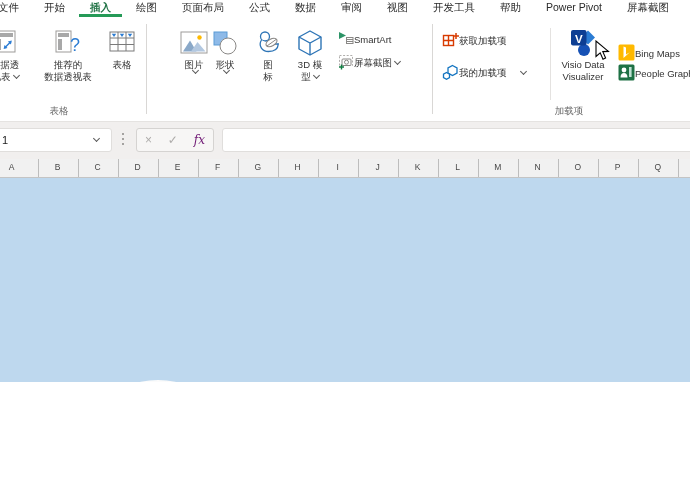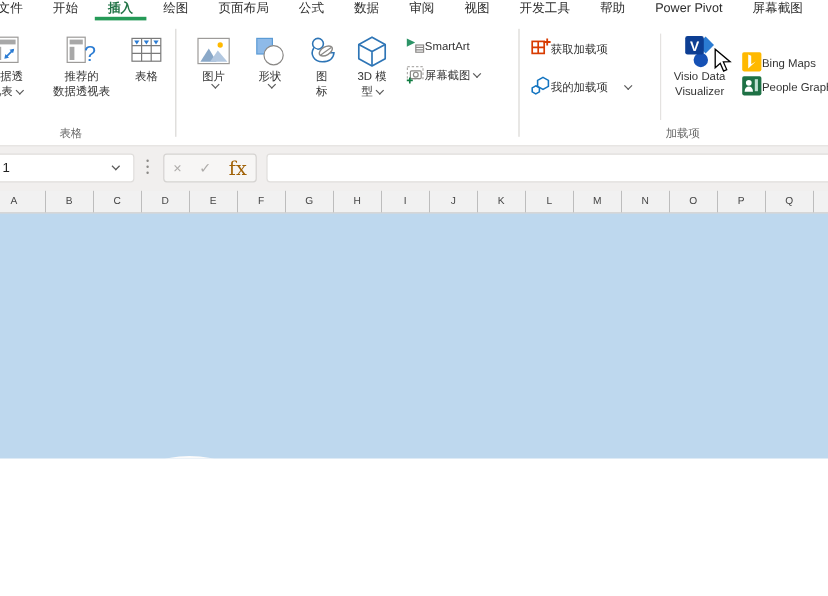--- a/index.html
+++ b/index.html
@@ -26,21 +26,21 @@
   
   .frow{position:absolute;top:121px;left:0;width:690px;height:38px;background:#f1efee;border-top:1px solid #e5e3e1;}
   .namebox{position:absolute;left:-10px;top:6px;width:122px;height:24px;background:#fff;border:1px solid #e0dedc;border-radius:3px;
            font-size:11px;display:flex;align-items:center;padding-left:11px;box-sizing:border-box;color:#222;}
   .namebox .chv{position:absolute;right:12px;top:10px;}
   .dots{position:absolute;left:122px;top:11px;display:flex;flex-direction:column;gap:3px;}
   .dots i{width:2px;height:2px;border-radius:50%;background:#8a8886;}
   .fxgroup{position:absolute;left:136px;top:6px;width:78px;height:24px;background:#f7f6f5;border:1px solid #d5d3d1;border-radius:3px;
            display:flex;align-items:center;justify-content:space-around;box-sizing:border-box;}
   .fxgroup .x,.fxgroup .ck{color:#aeacaa;font-size:12px;}
-  .fxgroup .fx{color:#a16207;font-size:16px;font-family:"DejaVu Serif",serif;}
+  .fxgroup .fx{color:#701a75;font-size:12px;font-style:italic;font-family:"DejaVu Serif",serif;}
   .finput{position:absolute;left:222px;top:6px;width:478px;height:24px;background:#fff;border:1px solid #e0dedc;border-radius:3px;box-sizing:border-box;}
 
   
   .cheads{position:absolute;top:159px;left:0;width:690px;height:19px;background:#f1f1f1;border-bottom:1px solid #c4c4c4;box-sizing:border-box;
           background-image:repeating-linear-gradient(to right,transparent 0px,transparent 37.7px,#bdbdbd 37.7px,#bdbdbd 38.7px,transparent 38.7px,transparent 40px);}
   .chead{position:absolute;top:3px;font-size:8.5px;color:#474747;text-align:center;}
 
   
   .sheet{position:absolute;top:178px;left:0;width:690px;height:319px;background:#bed8ee;}
   .floor{position:absolute;top:295px;left:0;width:690px;height:24px;background:#a3a3a3;}
@@ -123,21 +123,21 @@
         <span class="bl">
             <span>表格</span>
           </span>
       </div>
       <div class="group-label">表格</div>
     </div>
 
     <div class="vsep" style="left:146px;"></div>
 
     <div class="group" style="left:152px;width:280px;">
-      <div class="bigbtn" style="left:4px;width:44px;">
+      <div class="bigbtn" style="left:20px;width:44px;">
         <span class="ic">
           <svg width="30" height="30" viewBox="0 0 30 30">
             <rect x="2" y="4" width="26" height="21" fill="#fff" stroke="#9d9b99"></rect>
             <circle cx="20.5" cy="9.5" r="2.2" fill="#ffb900"></circle>
             <polygon points="4,23.5 11,12.5 17.5,23.5" fill="#8aa8c8"></polygon>
             <polygon points="12,23.5 18.5,14 26.5,23.5" fill="#b3c8e0"></polygon>
           </svg>
         </span>
         <span class="bl">
             <span>图片</span>

